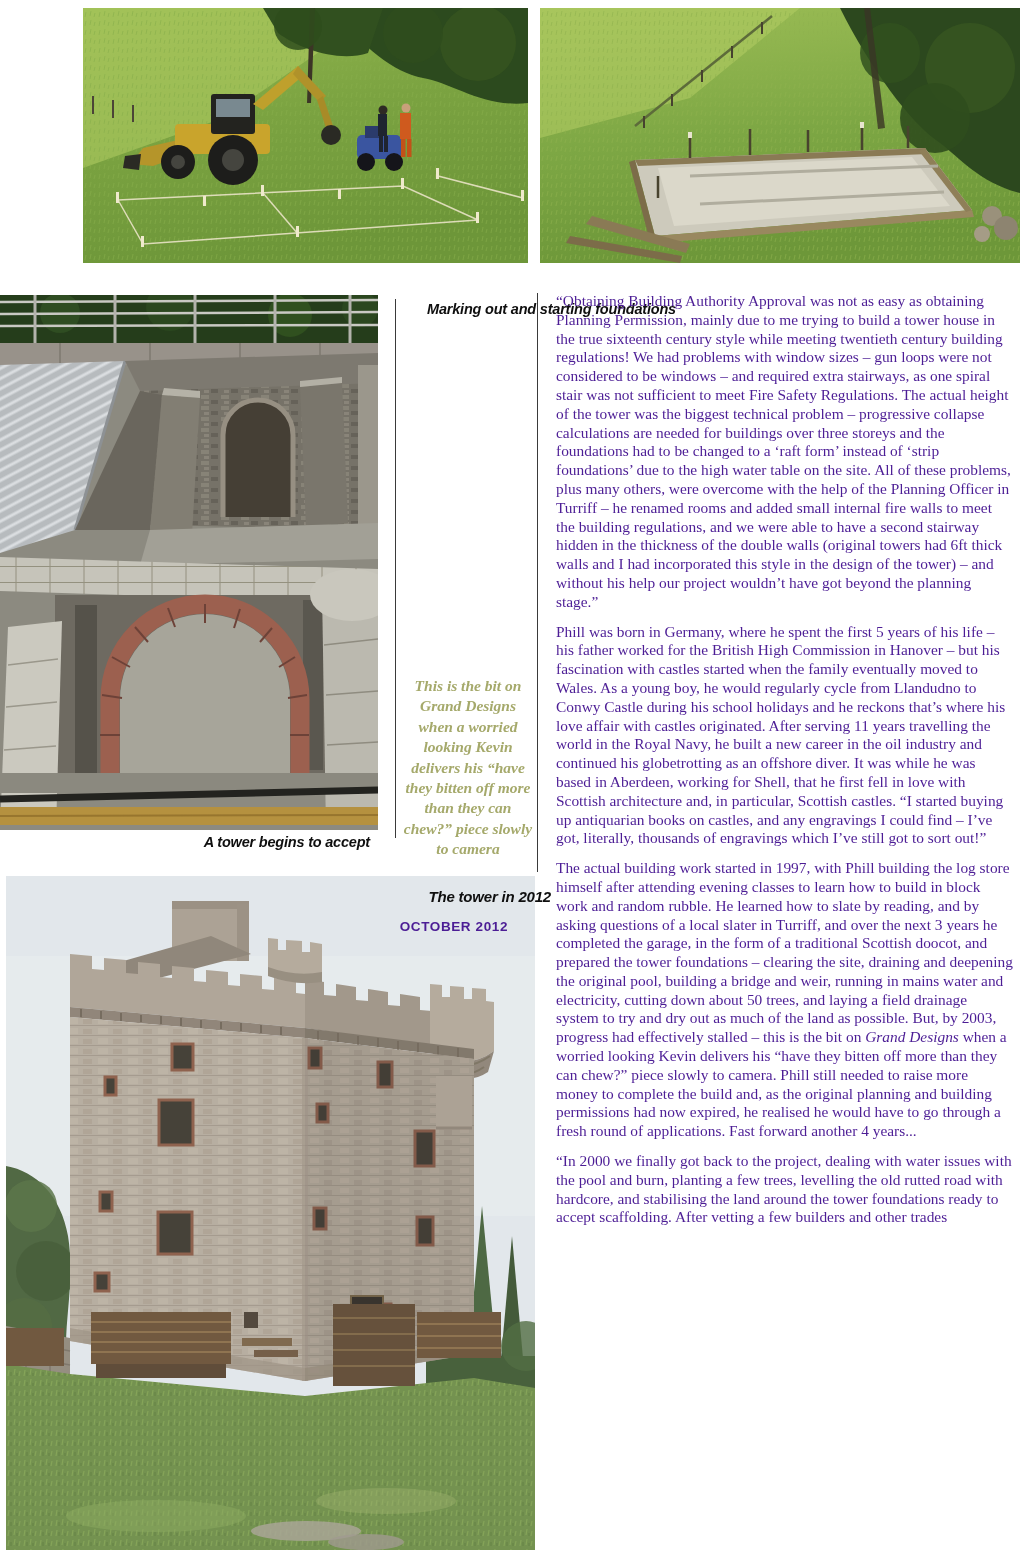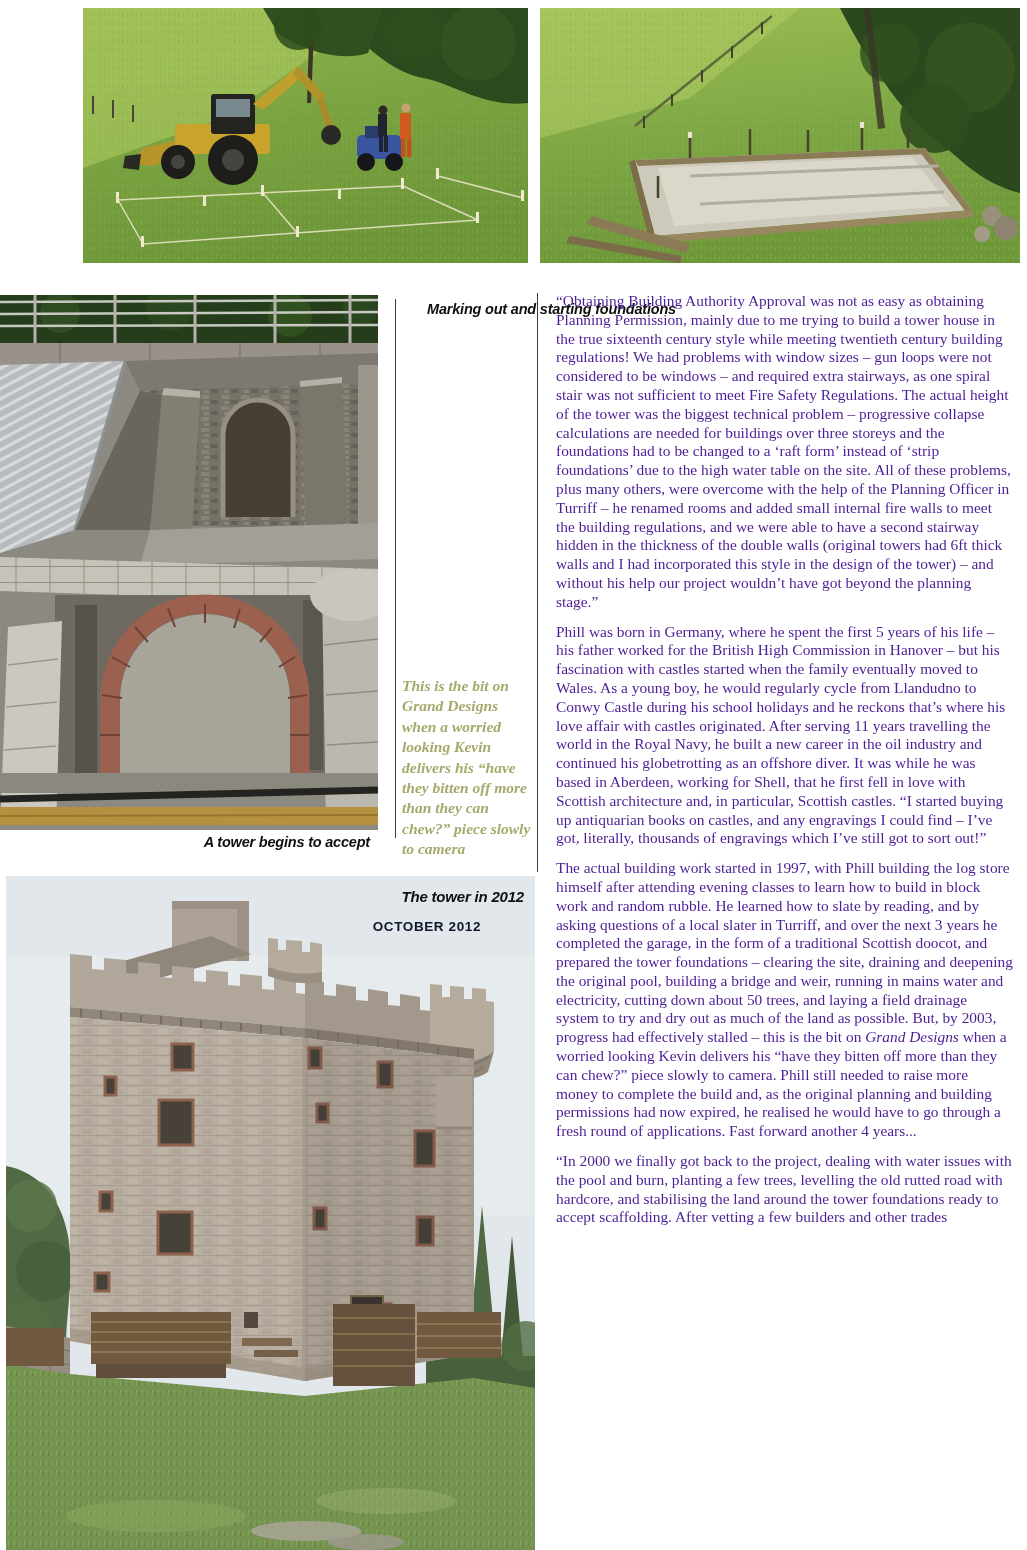--- a/index.html
+++ b/index.html
@@ -12,31 +12,31 @@
            font-size:14.5px;color:#0f0f0f;letter-spacing:-0.2px;}
   #caption-top{position:absolute;top:265px;left:83px;width:937px;text-align:center;margin-top:36px;}
   #caption-construction{position:absolute;top:834px;left:0;width:370px;text-align:right;}
 
   .vrule{position:absolute;width:1px;background:#3a3a3a;}
   #rule-a{left:395px;top:299px;height:539px;}
   #rule-b{left:537px;top:293px;height:579px;}
 
   #pullquote{position:absolute;left:402px;top:676px;width:132px;
              font-family:"Liberation Serif", serif;font-style:italic;font-weight:bold;
-             font-size:15.5px;line-height:20.4px;color:#a5a96b;}
+             font-size:15.5px;line-height:20.4px;color:#a5a96b;text-align:center;}
 
   #article{position:absolute;left:556px;top:292px;width:457px;
            font-size:15.4px;line-height:18.8px;color:#4c1d95;text-align:left;}
   #article p{margin:0 0 11px 0;}
   #article em{font-style:italic;}
 
   #photo-tower-wrap .overlay-caption{position:absolute;top:12px;right:11px;font-size:15px;}
   #photo-tower-wrap .overlay-watermark{position:absolute;top:43px;right:54px;
       font-family:"Liberation Sans", sans-serif;font-weight:bold;font-size:13.5px;
-      color:#0f172a;letter-spacing:0.6px;}
+      color:#4c1d95;letter-spacing:0.6px;}
 </style>
 </head>
 <body>
 
 <div class="page">
 
   <figure class="photo" style="left:83px;top:8px;width:445px;height:255px;">
     <svg width="445" height="255" viewBox="0 0 445 255">
       <defs>
         <linearGradient id="p1g" x1="0" y1="0" x2="0.3" y2="1">
@@ -297,21 +297,21 @@
     </svg>
   </figure>
 
   <div class="caption" id="caption-construction">A tower begins to accept</div>
 
   <div class="vrule" id="rule-a"></div>
   <div class="vrule" id="rule-b"></div>
 
   <div id="pullquote">This is the bit on Grand Designs when a worried looking Kevin delivers his “have they bitten off more than they can chew?” piece slowly to camera</div>
 
-  <div id="photo-tower-wrap" style="position:absolute;left:6px;top:876px;width:529px;height:674px;">
+  <div id="photo-tower-wrap" style="position:absolute;left:6px;top:876px;width:529px;height:674px;padding-left:27px;">
     <figure class="photo" style="left:0;top:0;width:529px;height:674px;">
       <svg width="529" height="674" viewBox="0 0 529 674">
         <defs>
           <pattern id="p4stF" width="30" height="10" patternUnits="userSpaceOnUse">
             <rect width="30" height="10" fill="#b4aa9c"></rect>
             <line x1="0" y1="9.5" x2="30" y2="9.5" stroke="#a1968a" stroke-width="1"></line>
             <rect x="2" y="2" width="10" height="6" fill="#bdb3a5" opacity="0.7"></rect>
             <rect x="17" y="3" width="9" height="5" fill="#a89d8f" opacity="0.7"></rect>
           </pattern>
           <pattern id="p4stR" width="30" height="10" patternUnits="userSpaceOnUse">

